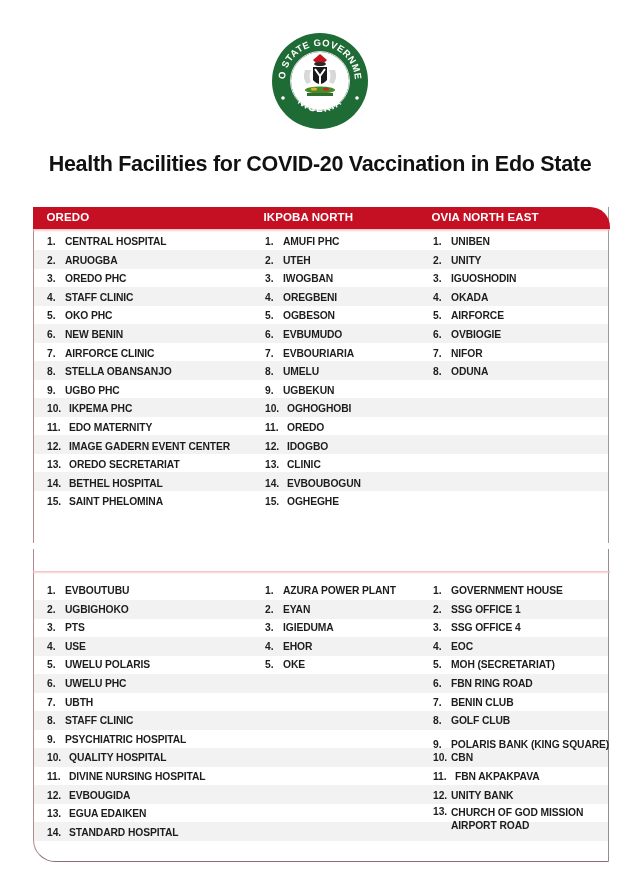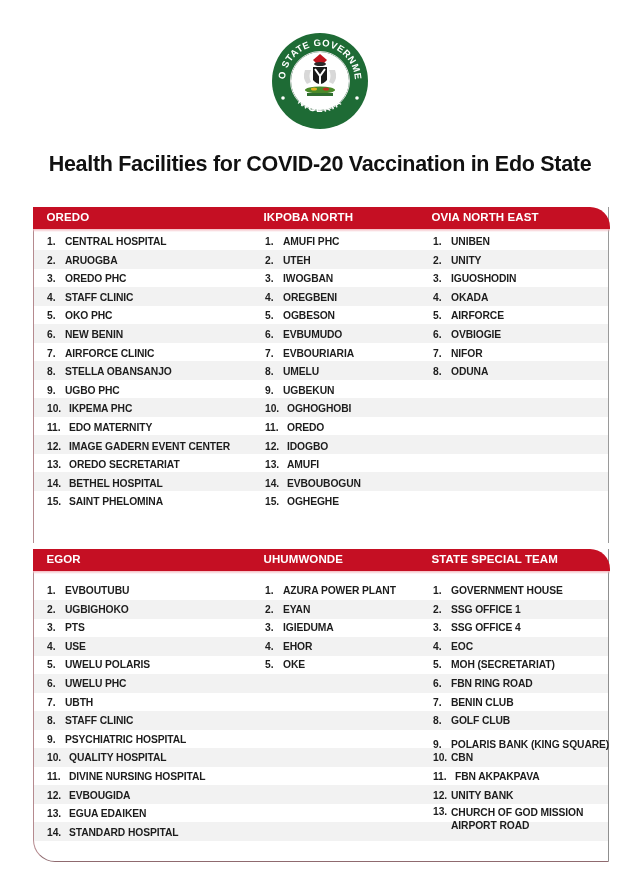--- a/index.html
+++ b/index.html
@@ -112,43 +112,38 @@
     <div class="item" style="top:37.2px"><span class="num">3.</span><span class="txt">IWOGBAN</span></div>
     <div class="item" style="top:55.8px"><span class="num">4.</span><span class="txt">OREGBENI</span></div>
     <div class="item" style="top:74.4px"><span class="num">5.</span><span class="txt">OGBESON</span></div>
     <div class="item" style="top:93px"><span class="num">6.</span><span class="txt">EVBUMUDO</span></div>
     <div class="item" style="top:111.6px"><span class="num">7.</span><span class="txt">EVBOURIARIA</span></div>
     <div class="item" style="top:130.2px"><span class="num">8.</span><span class="txt">UMELU</span></div>
     <div class="item" style="top:148.8px"><span class="num">9.</span><span class="txt">UGBEKUN</span></div>
     <div class="item" style="top:167.4px"><span class="num wide">10.</span><span class="txt">OGHOGHOBI</span></div>
     <div class="item" style="top:186px"><span class="num wide">11.</span><span class="txt">OREDO</span></div>
     <div class="item" style="top:204.6px"><span class="num wide">12.</span><span class="txt">IDOGBO</span></div>
-    <div class="item" style="top:223.2px"><span class="num wide">13.</span><span class="txt">AMUFI</span></div>
+    <div class="item" style="top:223.2px"><span class="num wide">13.</span><span class="txt">CLINIC</span></div>
     <div class="item" style="top:241.8px"><span class="num wide">14.</span><span class="txt">EVBOUBOGUN</span></div>
     <div class="item" style="top:260.4px"><span class="num wide">15.</span><span class="txt">OGHEGHE</span></div>
   </div>
 
   <div class="col" style="left:399px; top:29px">
     <div class="item" style="top:0px"><span class="num">1.</span><span class="txt">UNIBEN</span></div>
     <div class="item" style="top:18.6px"><span class="num">2.</span><span class="txt">UNITY</span></div>
     <div class="item" style="top:37.2px"><span class="num">3.</span><span class="txt">IGUOSHODIN</span></div>
     <div class="item" style="top:55.8px"><span class="num">4.</span><span class="txt">OKADA</span></div>
     <div class="item" style="top:74.4px"><span class="num">5.</span><span class="txt">AIRFORCE</span></div>
     <div class="item" style="top:93px"><span class="num">6.</span><span class="txt">OVBIOGIE</span></div>
     <div class="item" style="top:111.6px"><span class="num">7.</span><span class="txt">NIFOR</span></div>
     <div class="item" style="top:130.2px"><span class="num">8.</span><span class="txt">ODUNA</span></div>
   </div>
 </div>
 
 <div class="panel panel-bottom">
-  <div class="bar">
-    <span class="bar-label" style="left:14px">EGOR</span>
-    <span class="bar-label" style="left:231px">UHUMWONDE</span>
-    <span class="bar-label" style="left:399px">STATE SPECIAL TEAM</span>
-  </div>
   <div class="bar-shadow"></div>
 
   <div class="stripes" style="top:34px">
     <div class="stripe" style="top:17px"></div>
     <div class="stripe" style="top:54px"></div>
     <div class="stripe" style="top:91px"></div>
     <div class="stripe" style="top:128px"></div>
     <div class="stripe" style="top:165px"></div>
     <div class="stripe" style="top:202px"></div>
     <div class="stripe" style="top:239px"></div>

